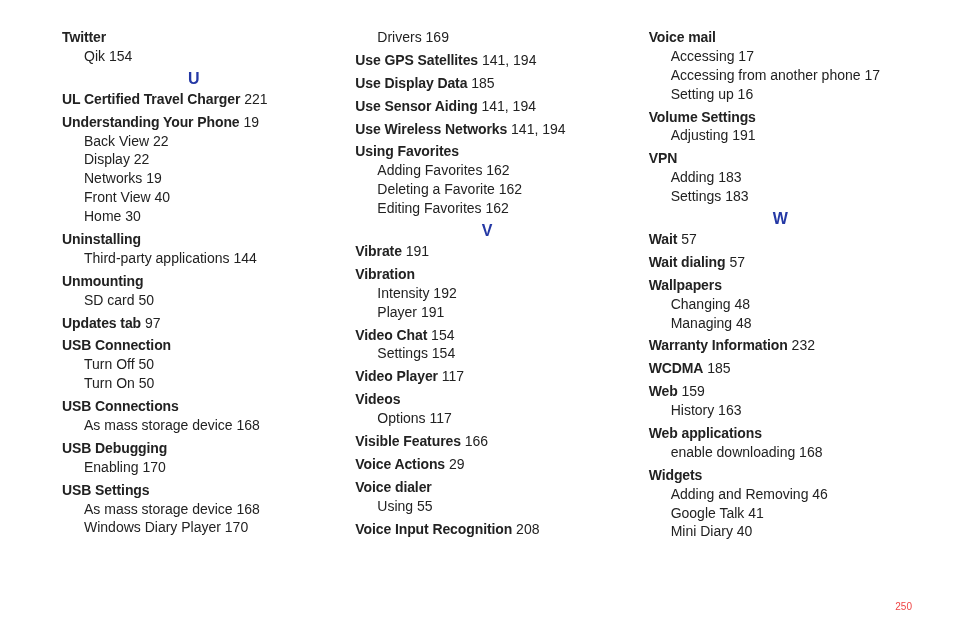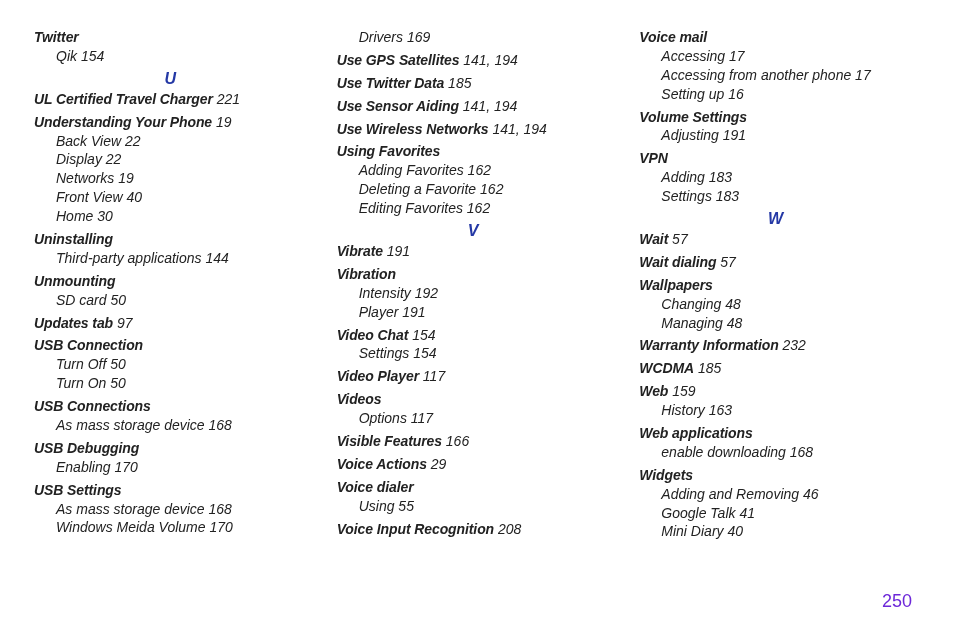--- a/index.html
+++ b/index.html
@@ -6,46 +6,45 @@
   body {
     width: 954px;
     height: 636px;
     font-family: Arial, Helvetica, sans-serif;
     font-size: 14px;
     color: #222;
     position: relative;
     background: #fff;
   }
   .page {
-    padding: 28px 42px 0 34px;
+    padding: 28px 42px 0 62px;
     column-count: 3;
     column-gap: 30px;
     column-fill: auto;
     height: 540px;
-    font-style: italic;
   }
   .entry { break-inside: avoid-column; margin: 0 0 4px 0; line-height: 1.35; }
   .term { font-weight: 700; font-family: "Arial Narrow", Arial, sans-serif; letter-spacing: -0.1px; }
   .page-ref { font-weight: 400; margin-left: 0; }
   .sub { padding-left: 22px; font-weight: 400; }
   .sub .label { font-weight: 400; }
   .letter {
     text-align: center;
     font-weight: 700;
     color: #2438a5;
     font-size: 16px;
     margin: 4px 0 2px 0;
     font-family: "Arial Narrow", Arial, sans-serif;
   }
   .pagenum {
     position: absolute;
     right: 42px;
     bottom: 24px;
-    font-size: 18px;
-    color: #6d28d9;
+    font-size: 10px;
+    color: #ef4444;
   }
 </style>
 </head>
 <body>
 
 <div class="page" id="index-page">
     <div class="entry">
       <div><span class="term">Twitter</span></div>
       <div class="sub"><span class="label">Qik</span><span class="page-ref"> 154</span></div>
     </div>
@@ -81,31 +80,31 @@
       <div><span class="term">USB Connections</span></div>
       <div class="sub"><span class="label">As mass storage device</span><span class="page-ref"> 168</span></div>
     </div>
     <div class="entry">
       <div><span class="term">USB Debugging</span></div>
       <div class="sub"><span class="label">Enabling</span><span class="page-ref"> 170</span></div>
     </div>
     <div class="entry">
       <div><span class="term">USB Settings</span></div>
       <div class="sub"><span class="label">As mass storage device</span><span class="page-ref"> 168</span></div>
-      <div class="sub"><span class="label">Windows Meida Volume</span><span class="page-ref"> 170</span></div>
+      <div class="sub"><span class="label">Windows Diary Player</span><span class="page-ref"> 170</span></div>
     </div>
     <div style="break-after: column; height: 0px;"></div>
     <div class="entry">
       <div class="sub"><span class="label">Drivers</span><span class="page-ref"> 169</span></div>
     </div>
     <div class="entry">
       <div><span class="term">Use GPS Satellites</span><span class="page-ref"> 141, 194</span></div>
     </div>
     <div class="entry">
-      <div><span class="term">Use Twitter Data</span><span class="page-ref"> 185</span></div>
+      <div><span class="term">Use Display Data</span><span class="page-ref"> 185</span></div>
     </div>
     <div class="entry">
       <div><span class="term">Use Sensor Aiding</span><span class="page-ref"> 141, 194</span></div>
     </div>
     <div class="entry">
       <div><span class="term">Use Wireless Networks</span><span class="page-ref"> 141, 194</span></div>
     </div>
     <div class="entry">
       <div><span class="term">Using Favorites</span></div>
       <div class="sub"><span class="label">Adding Favorites</span><span class="page-ref"> 162</span></div>

